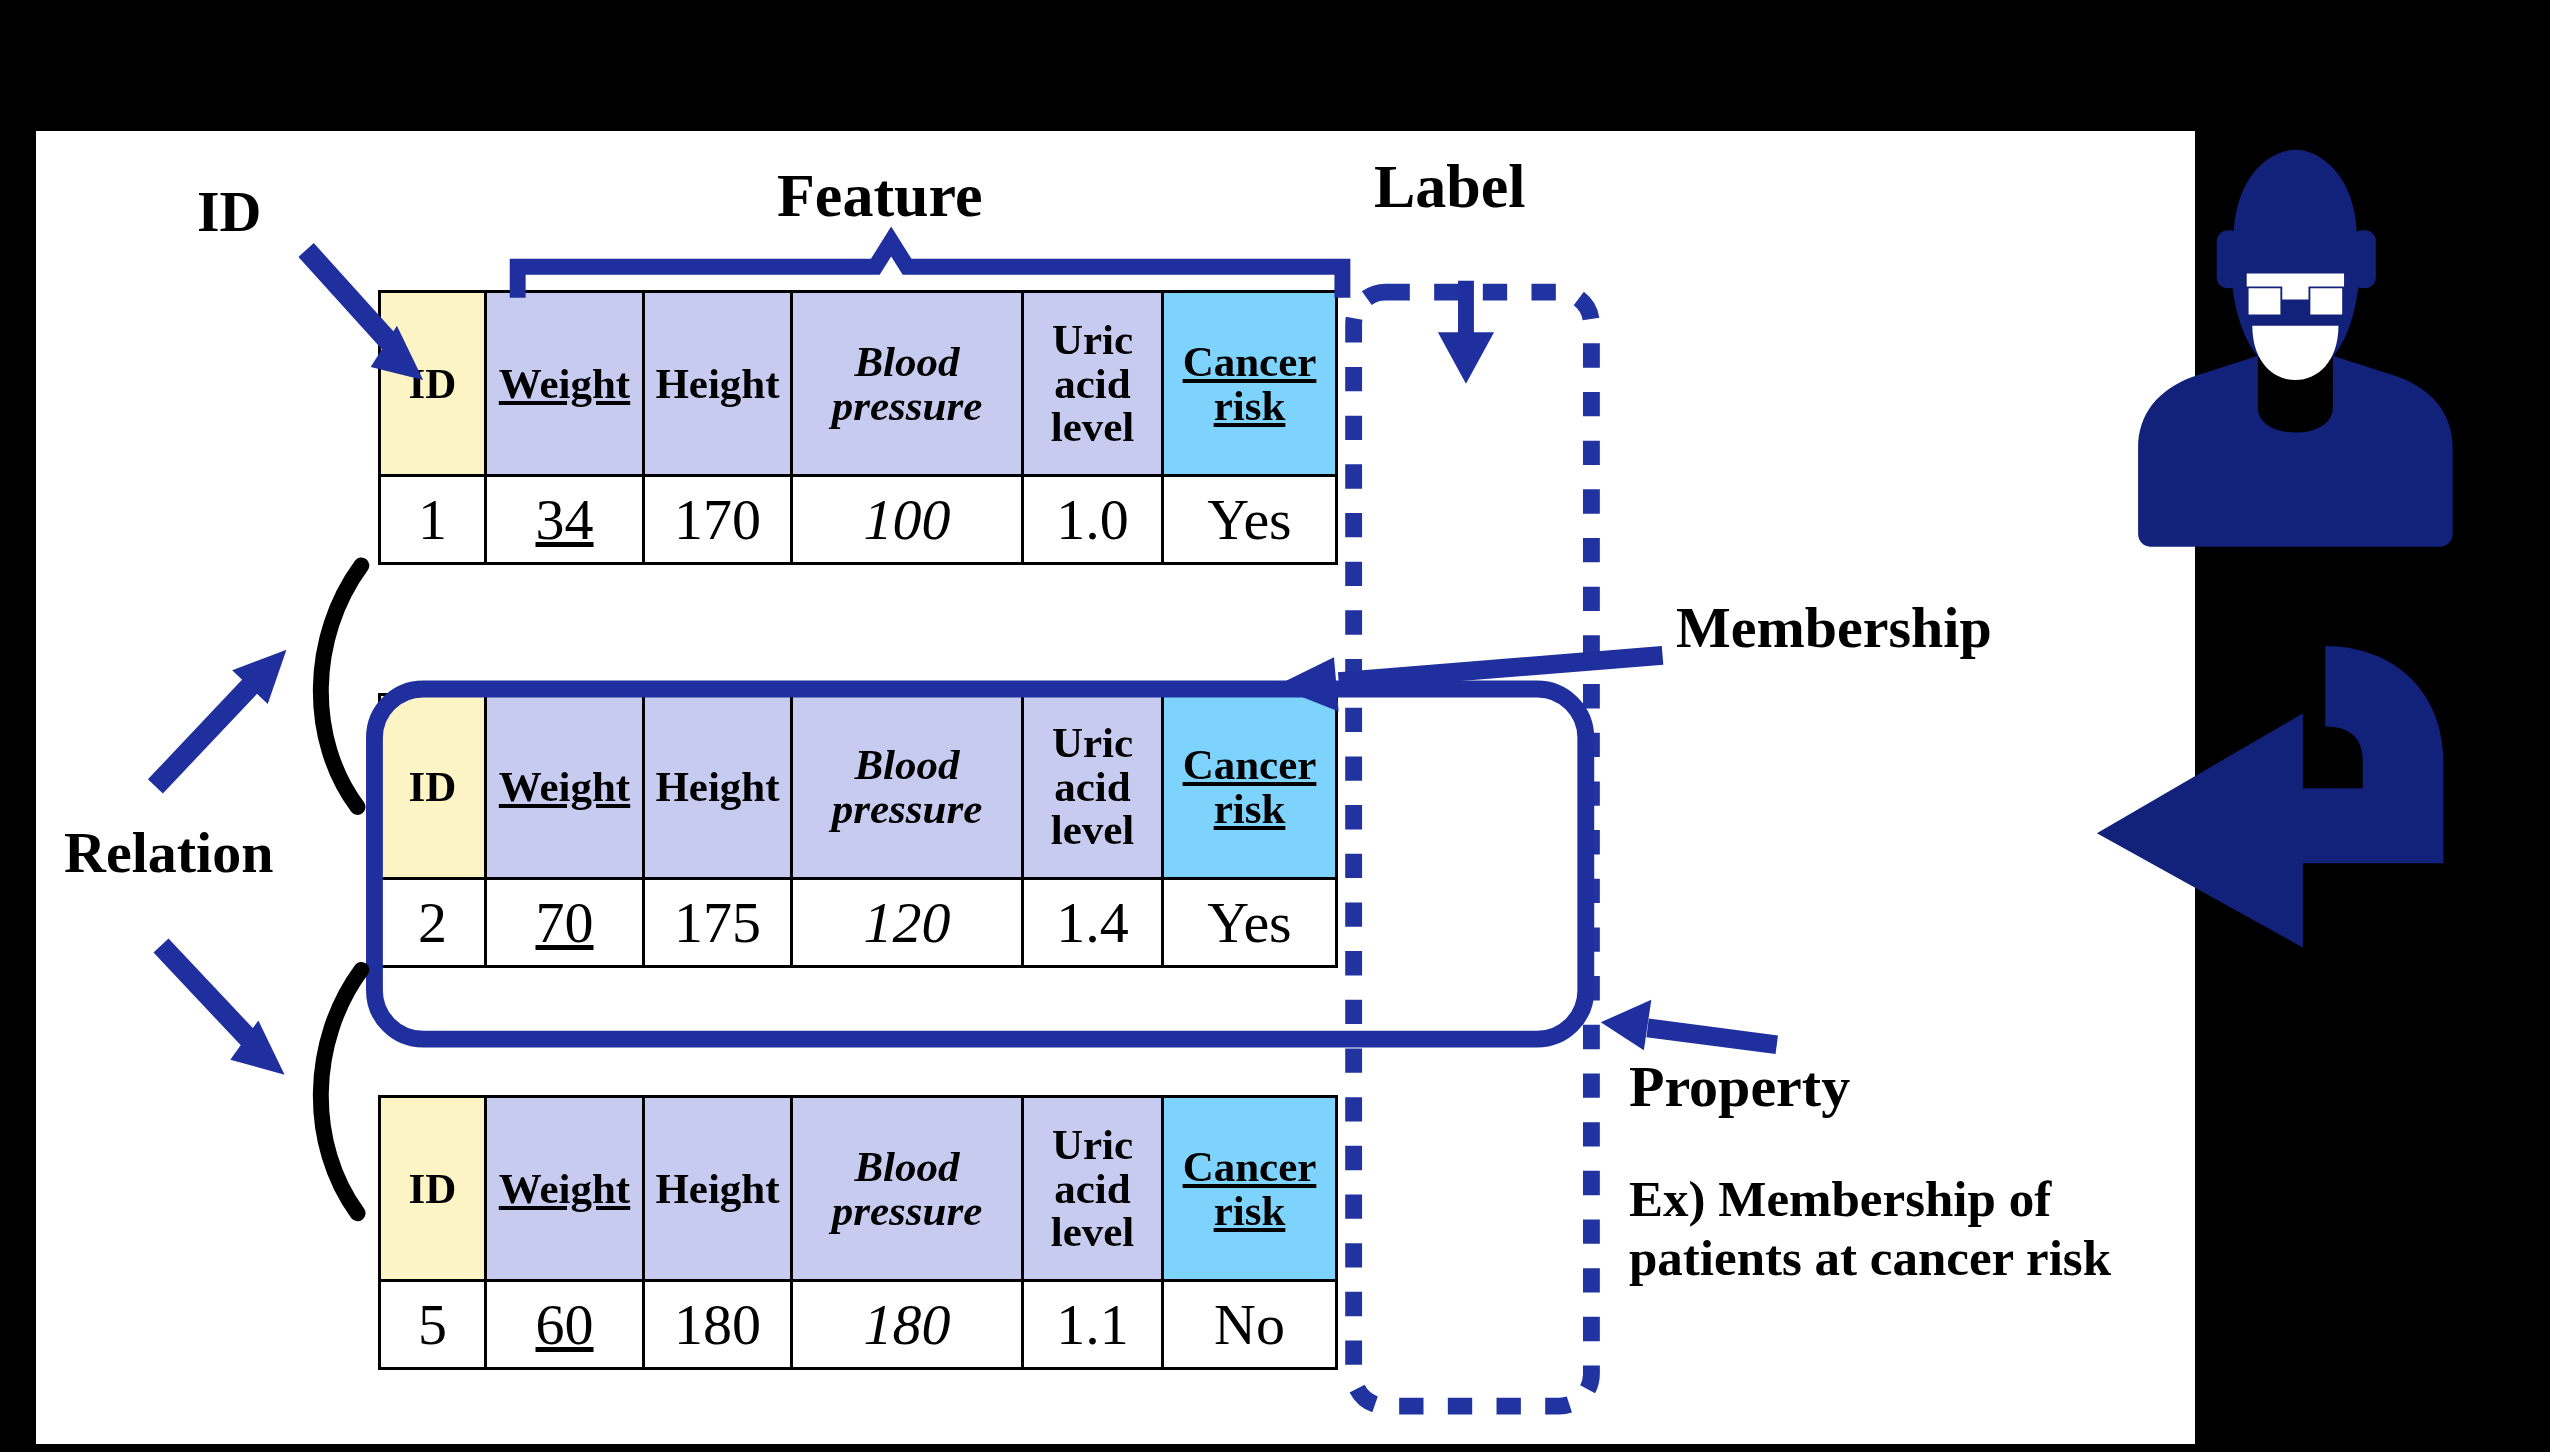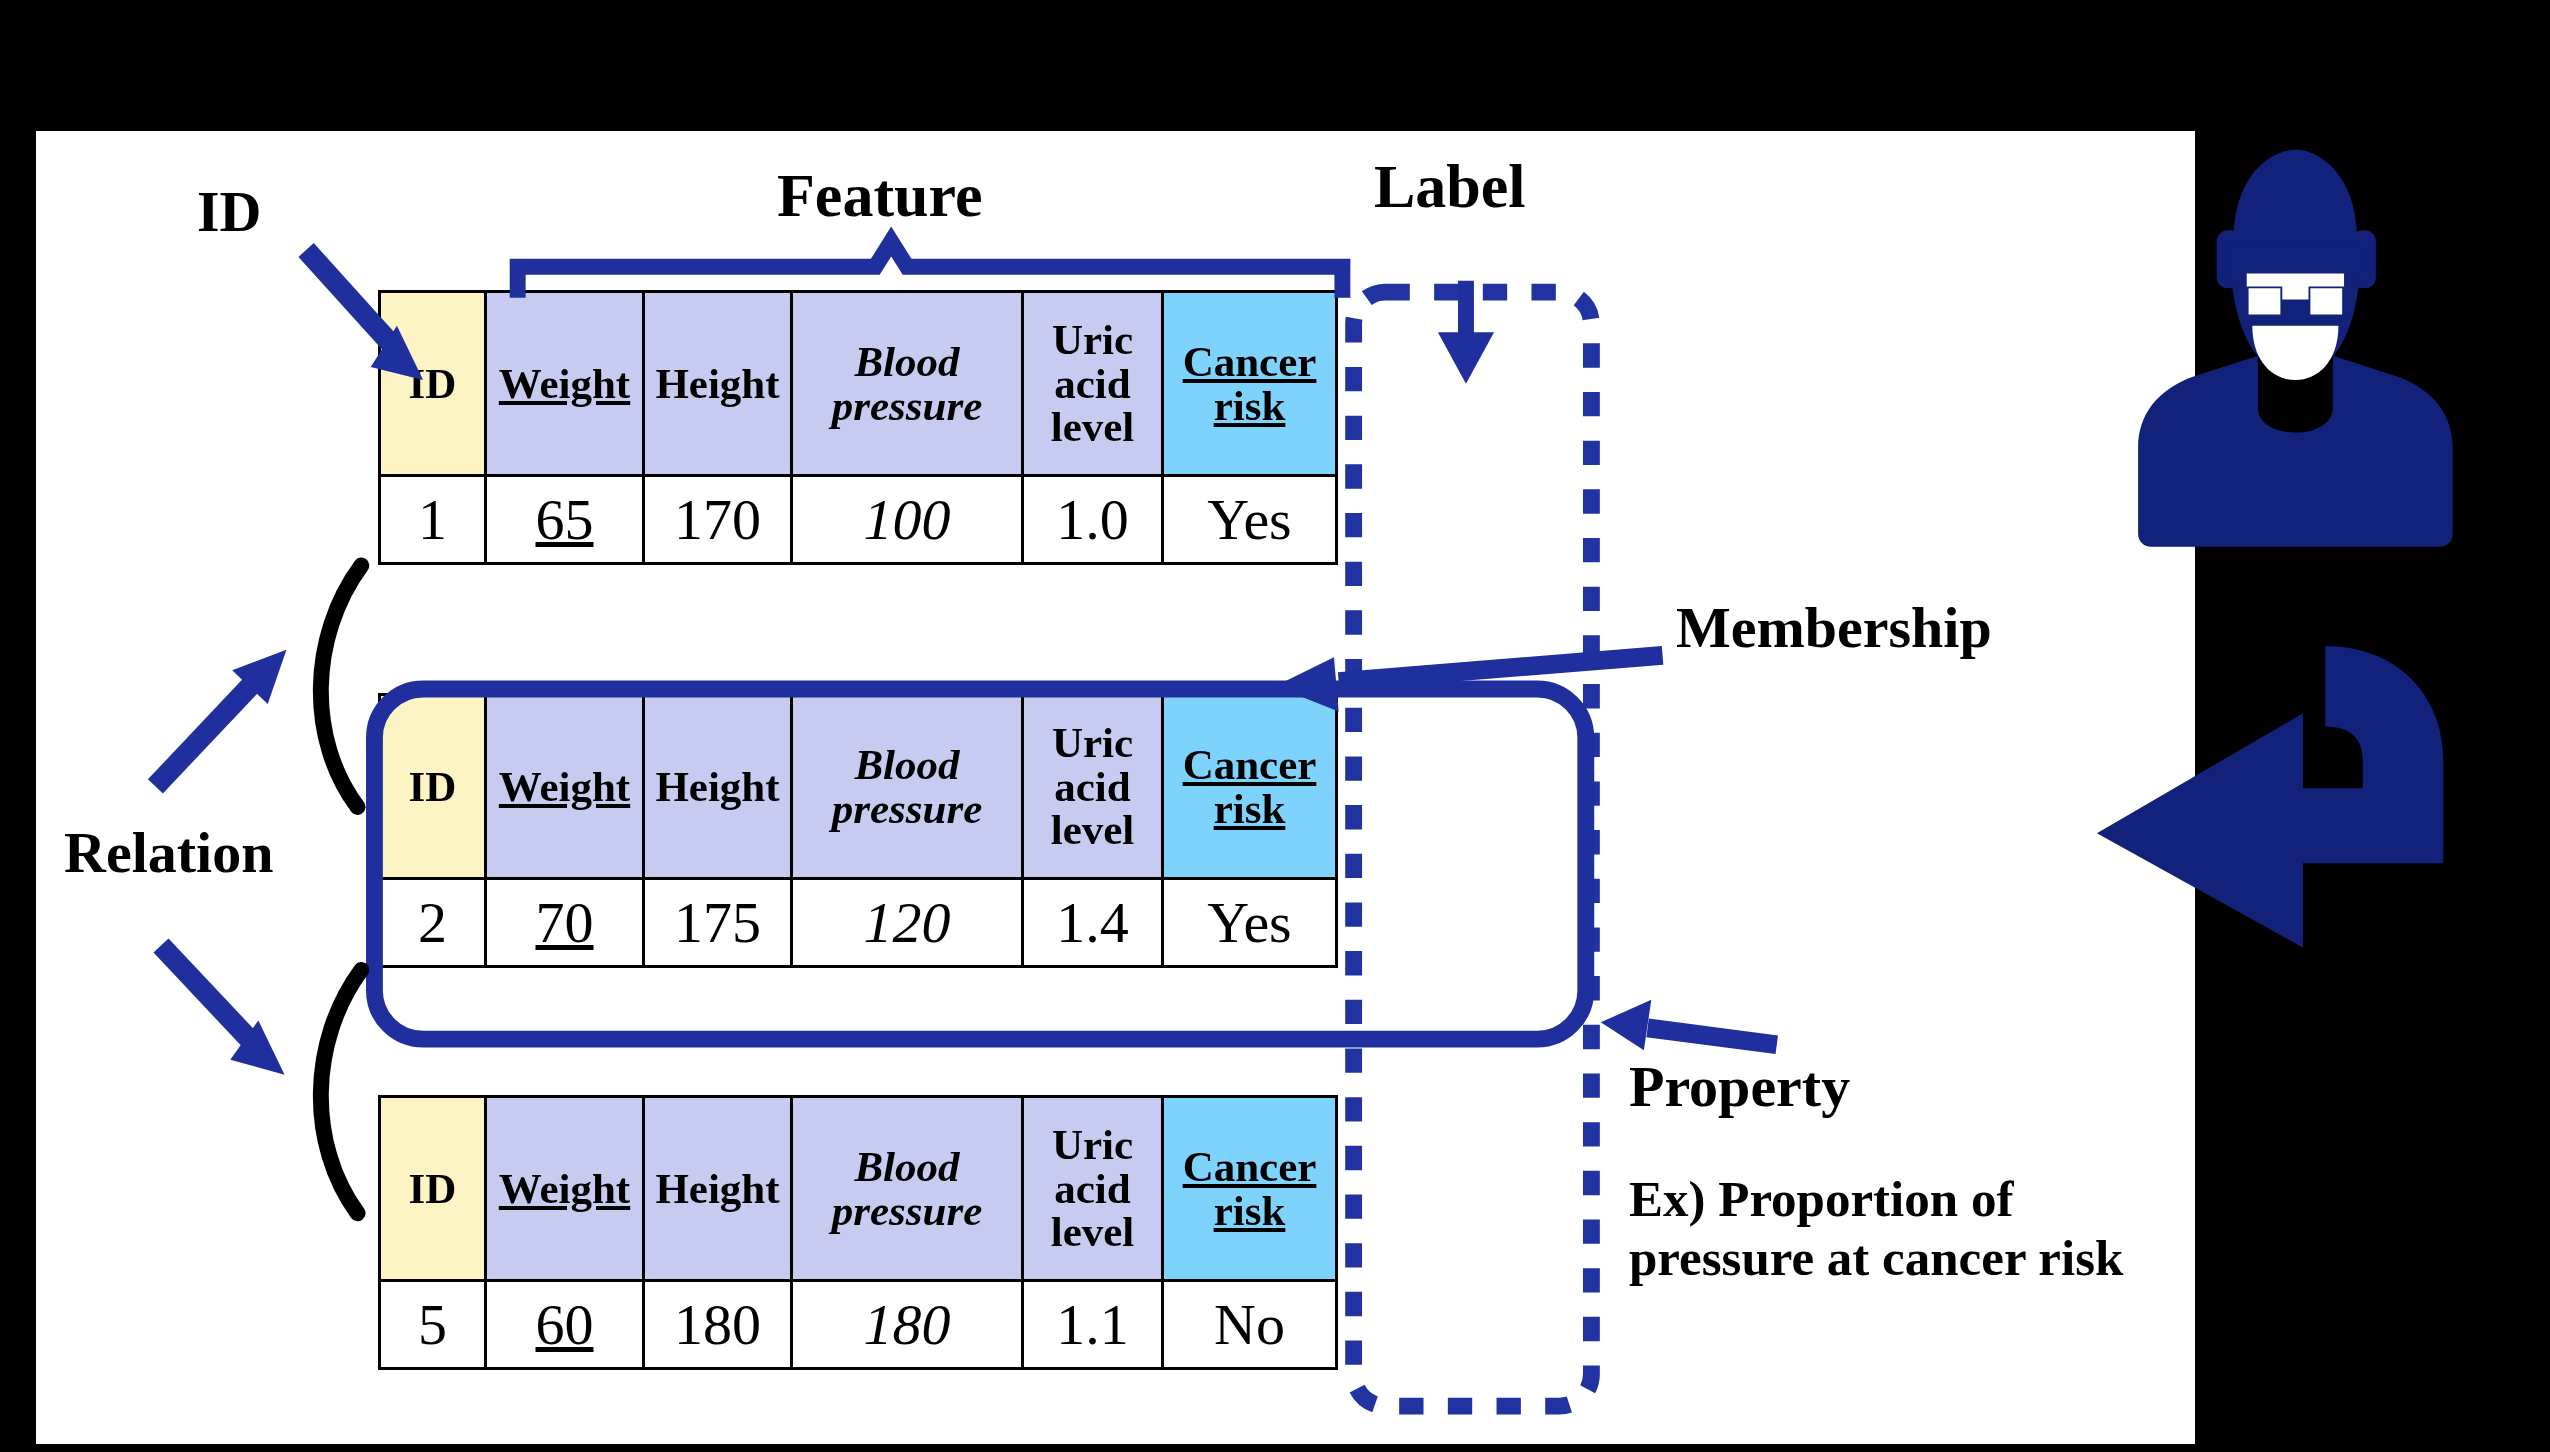--- a/index.html
+++ b/index.html
@@ -67,21 +67,21 @@
       <div>acid</div>
       <div>level</div>
     </td>
     <td class="c-lab  w-cr hdr">
       <div>Cancer</div>
       <div>risk</div>
     </td>
   </tr>
   <tr class="row-v">
     <td class="c-white w-id val">1</td>
-    <td class="c-white w-wt val">65</td>
+    <td class="c-white w-wt val">34</td>
     <td class="c-white w-ht val">170</td>
     <td class="c-white w-bp val">100</td>
     <td class="c-white w-ua val">1.0</td>
     <td class="c-white w-cr val">Yes</td>
   </tr>
 </tbody>
   </table>
 
 <table class="tbl" style="left:378px; top:693px;">
   <tbody>
@@ -150,21 +150,21 @@
 <div class="lbl" style="left:777px; top:164px; font-size:62px;">Feature</div>
 
 <div class="lbl" style="left:1374px; top:155px; font-size:62px;">Label</div>
 
 <div class="lbl" style="left:64px; top:824px; font-size:58px;text-align:center;">Relation</div>
 
 <div class="lbl" style="left:1676px; top:599px; font-size:58px;">Membership</div>
 
 <div class="lbl" style="left:1629px; top:1058px; font-size:58px;">Property</div>
 
-<div class="rt" style="left:1629px; top:1170px; width:524px; font-size:51px; line-height:1.16;">Ex) Proportion of pressure at cancer risk</div>
+<div class="rt" style="left:1629px; top:1170px; width:524px; font-size:51px; line-height:1.16;">Ex) Membership of patients at cancer risk</div>
 
 <svg id="overlay" viewBox="0 0 2724 1551">
 
   <g fill="none" stroke="#1f2f9e" stroke-width="17" stroke-linecap="butt" stroke-linejoin="miter">
     <path d="M 553 318 L 553 285 L 935 285 L 952 258 L 969 285 L 1434 285 L 1434 318"></path>
   </g>
 
   <g>
     <path d="M 1566 300 L 1566 370" stroke="#1f2f9e" stroke-width="17" fill="none"></path>
     <path d="M 1566 410 L 1536 355 L 1596 355 Z" fill="#1f2f9e"></path>

